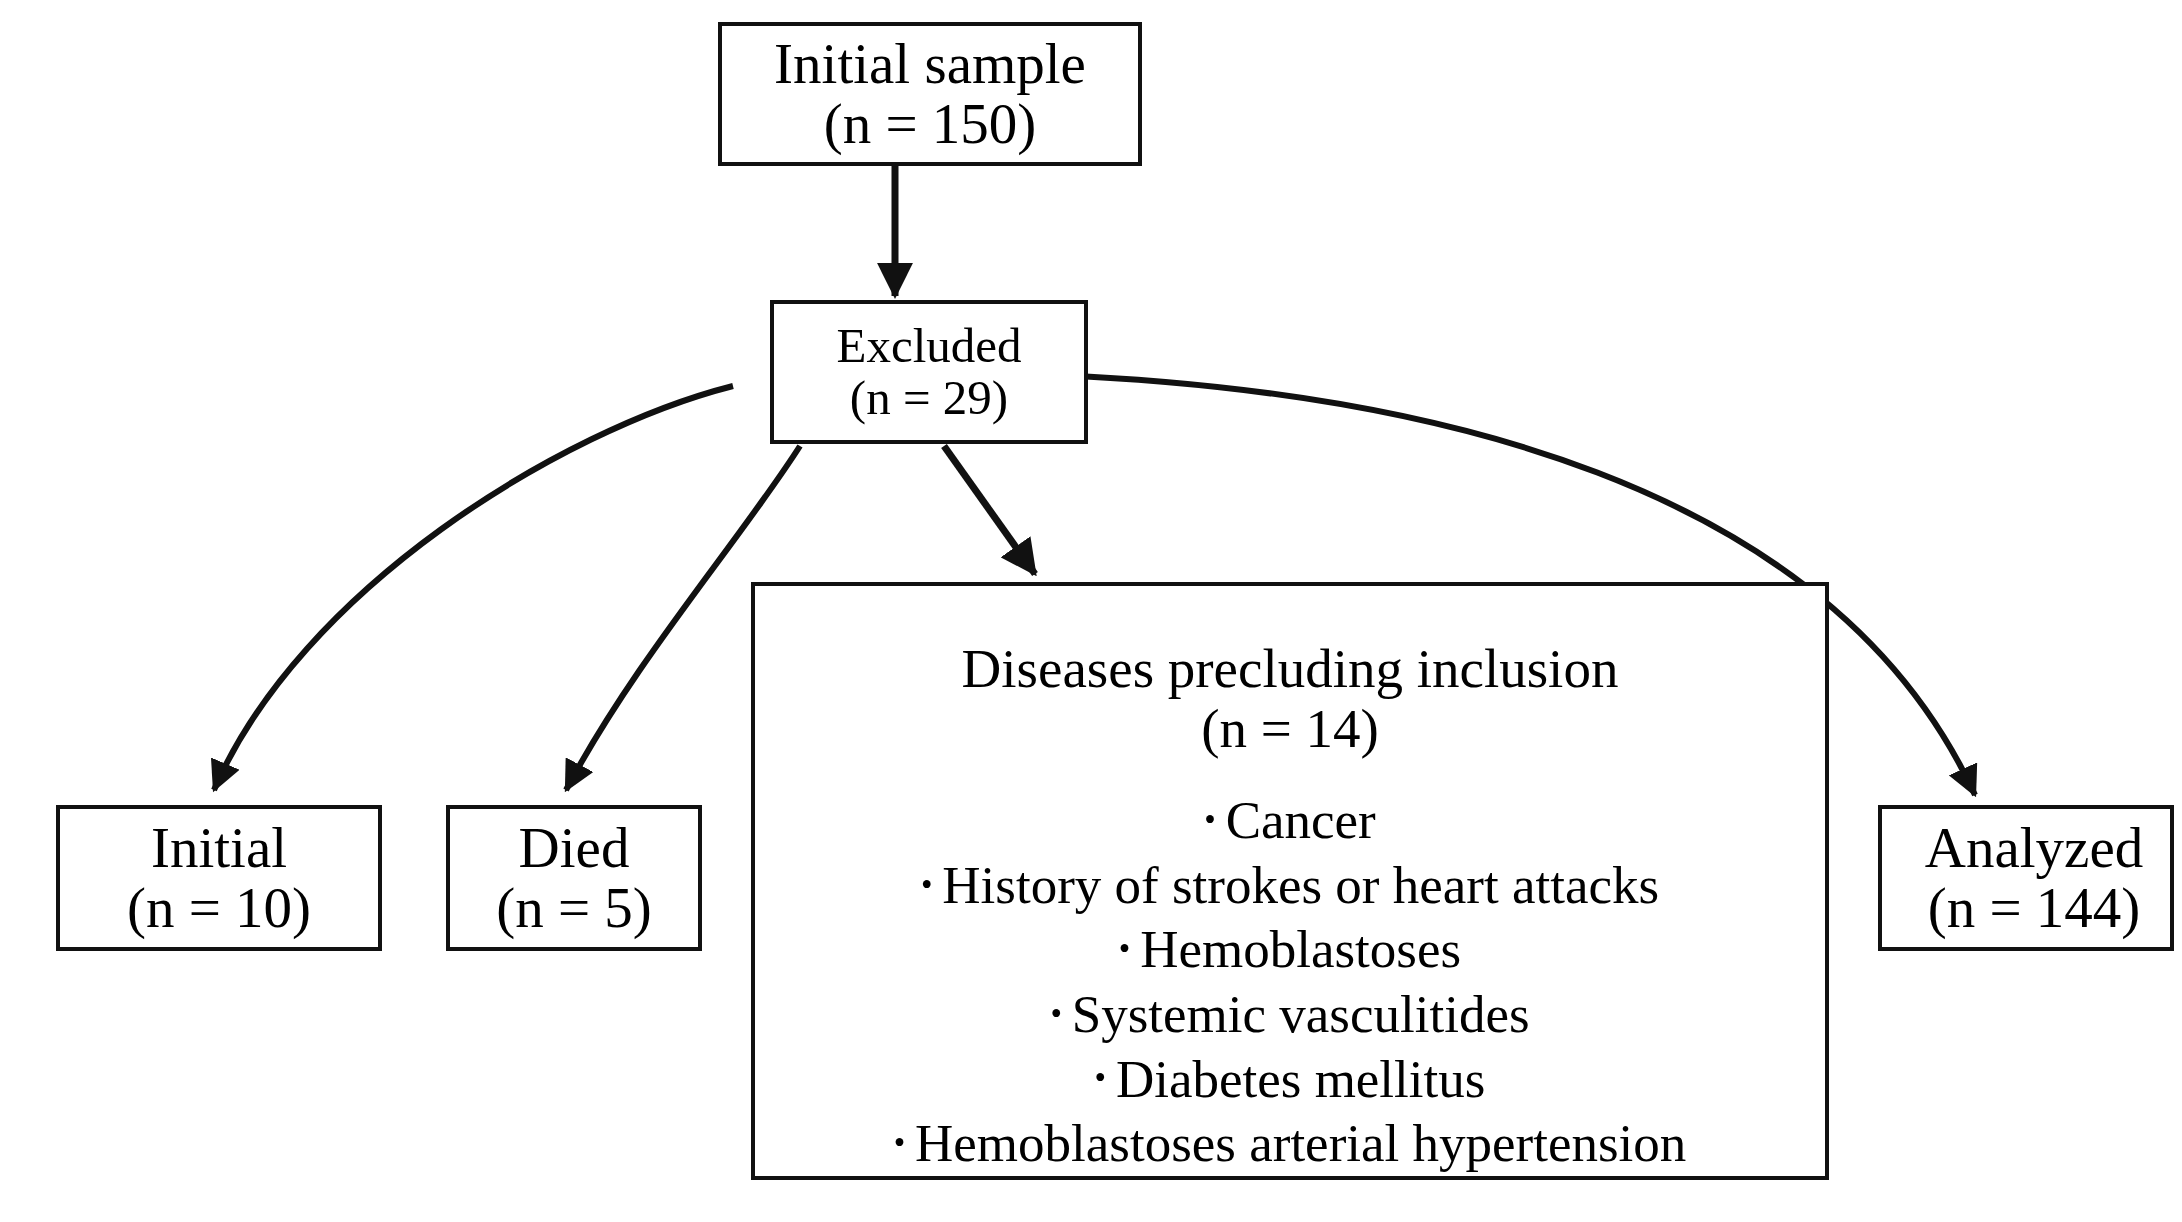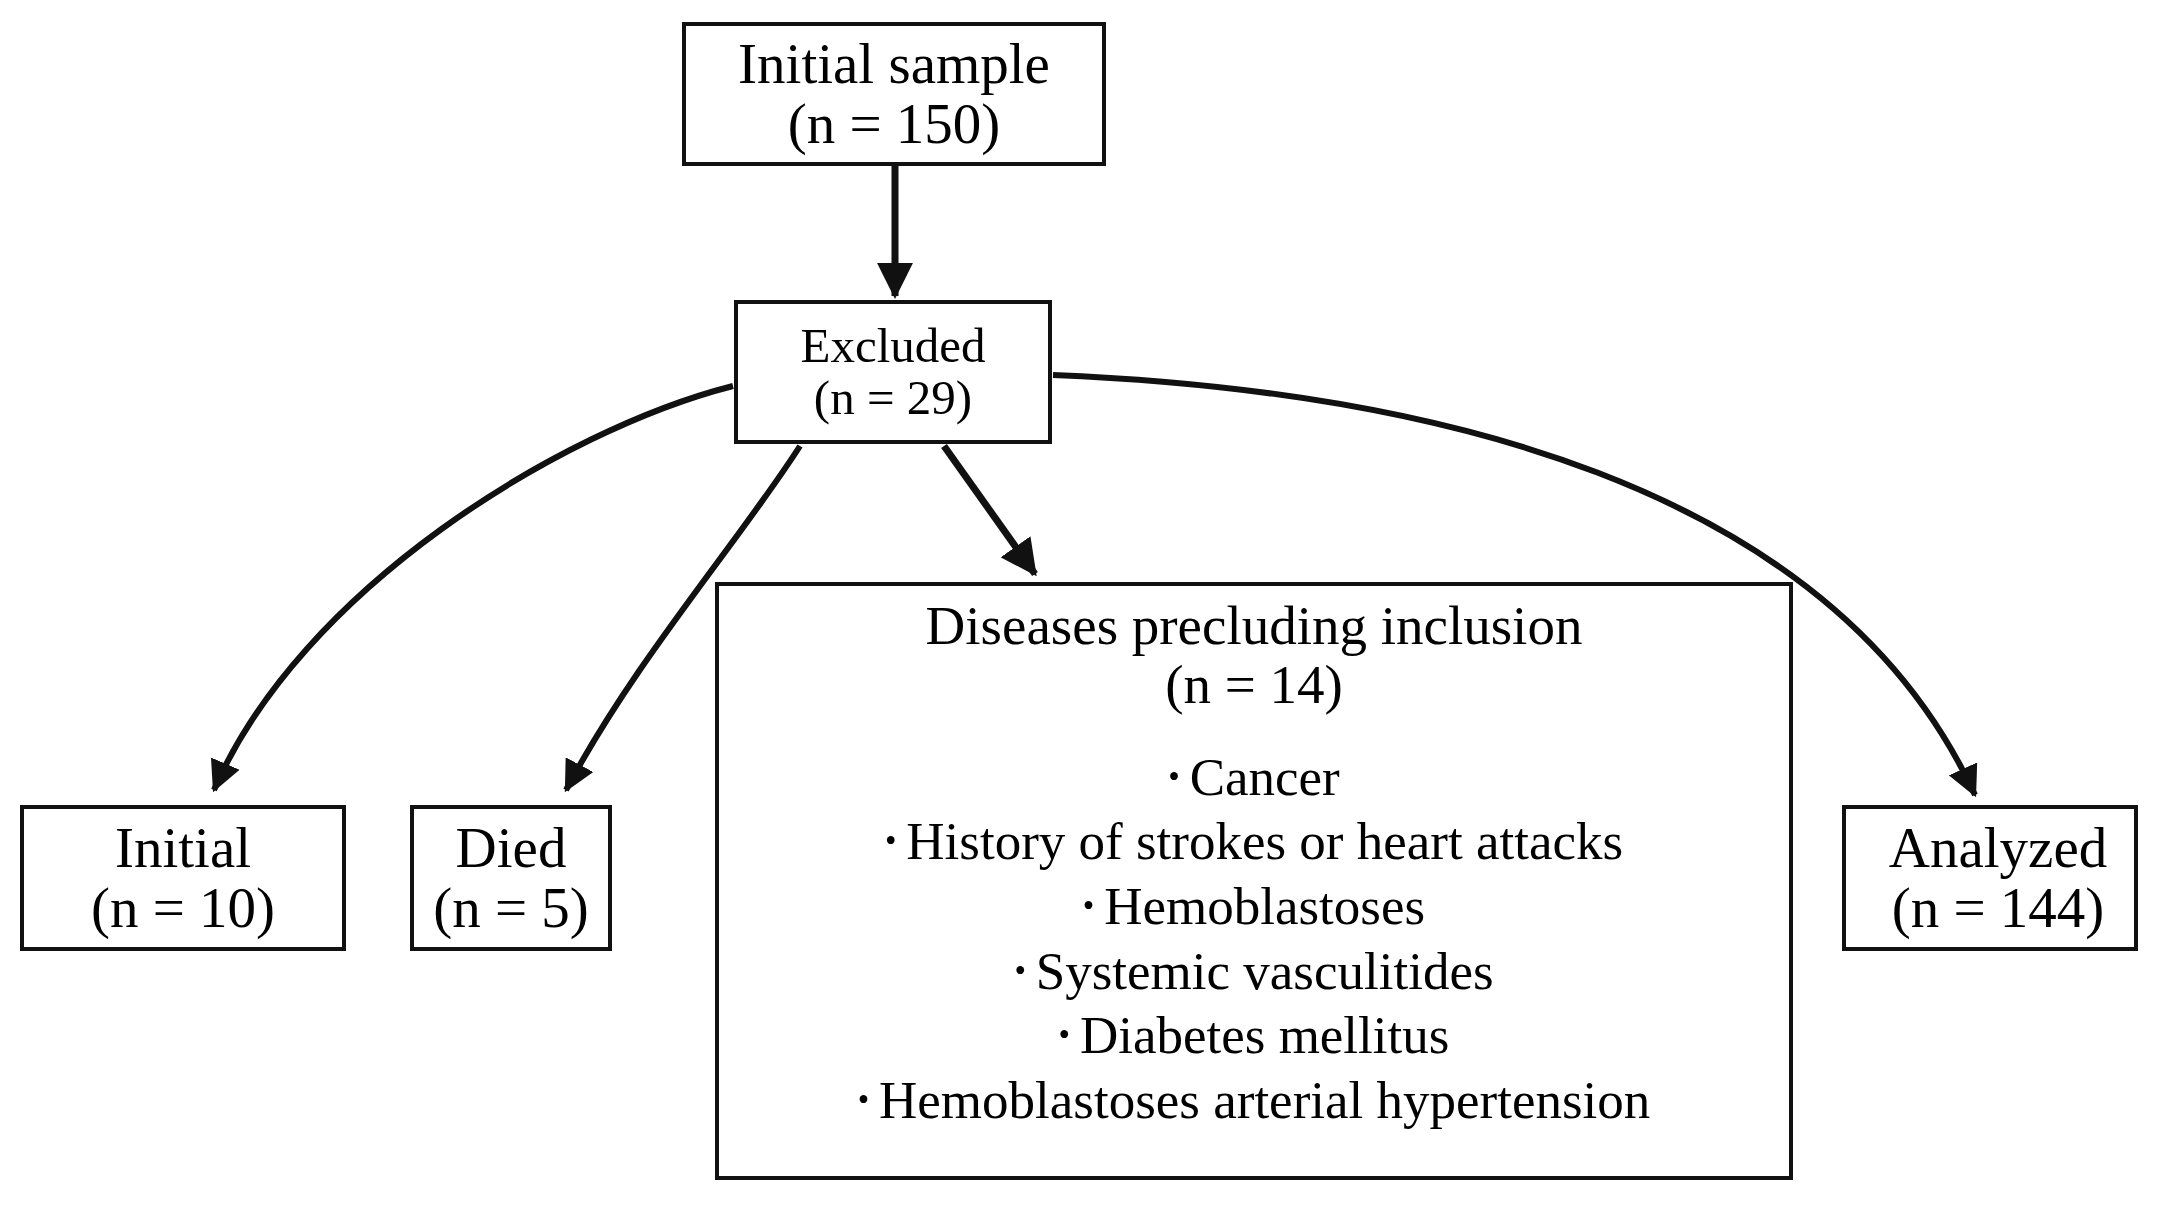--- a/index.html
+++ b/index.html
@@ -30,52 +30,53 @@
     position: absolute;
     box-sizing: border-box;
     border: 4px solid #111111;
     background: #ffffff;
     display: flex;
     flex-direction: column;
     align-items: center;
     justify-content: center;
     text-align: center;
     line-height: 1.06;
+    margin-left: 36px;
   }
   .node .line {
     display: block;
     white-space: nowrap;
   }
 
   
   #node-initial {
     left: 682px; top: 22px; width: 424px; height: 144px;
     font-size: 57px;
   }
   #node-excluded {
     left: 734px; top: 300px; width: 318px; height: 144px;
     font-size: 49px;
   }
   #node-withdrew {
     left: 20px; top: 805px; width: 326px; height: 146px;
     font-size: 57px;
   }
   #node-died {
-    left: 410px; top: 805px; width: 202px; height: 146px;
+    left: 410px; top: 805px; width: 256px; height: 146px;
     font-size: 57px;
     text-align: center;
   }
   #node-analyzed {
     left: 1842px; top: 805px; width: 296px; height: 146px;
     font-size: 57px;
     padding-left: 16px;
   }
   #node-diseases {
     left: 715px; top: 582px; width: 1078px; height: 598px;
-    justify-content: flex-start;
+    justify-content: flex-end;
     padding-top: 10px;
   }
   #node-diseases .heading {
     font-size: 55px;
     line-height: 1.08;
     text-align: center;
   }
   #node-diseases .bullets {
     margin-top: 30px;
     width: 100%;

